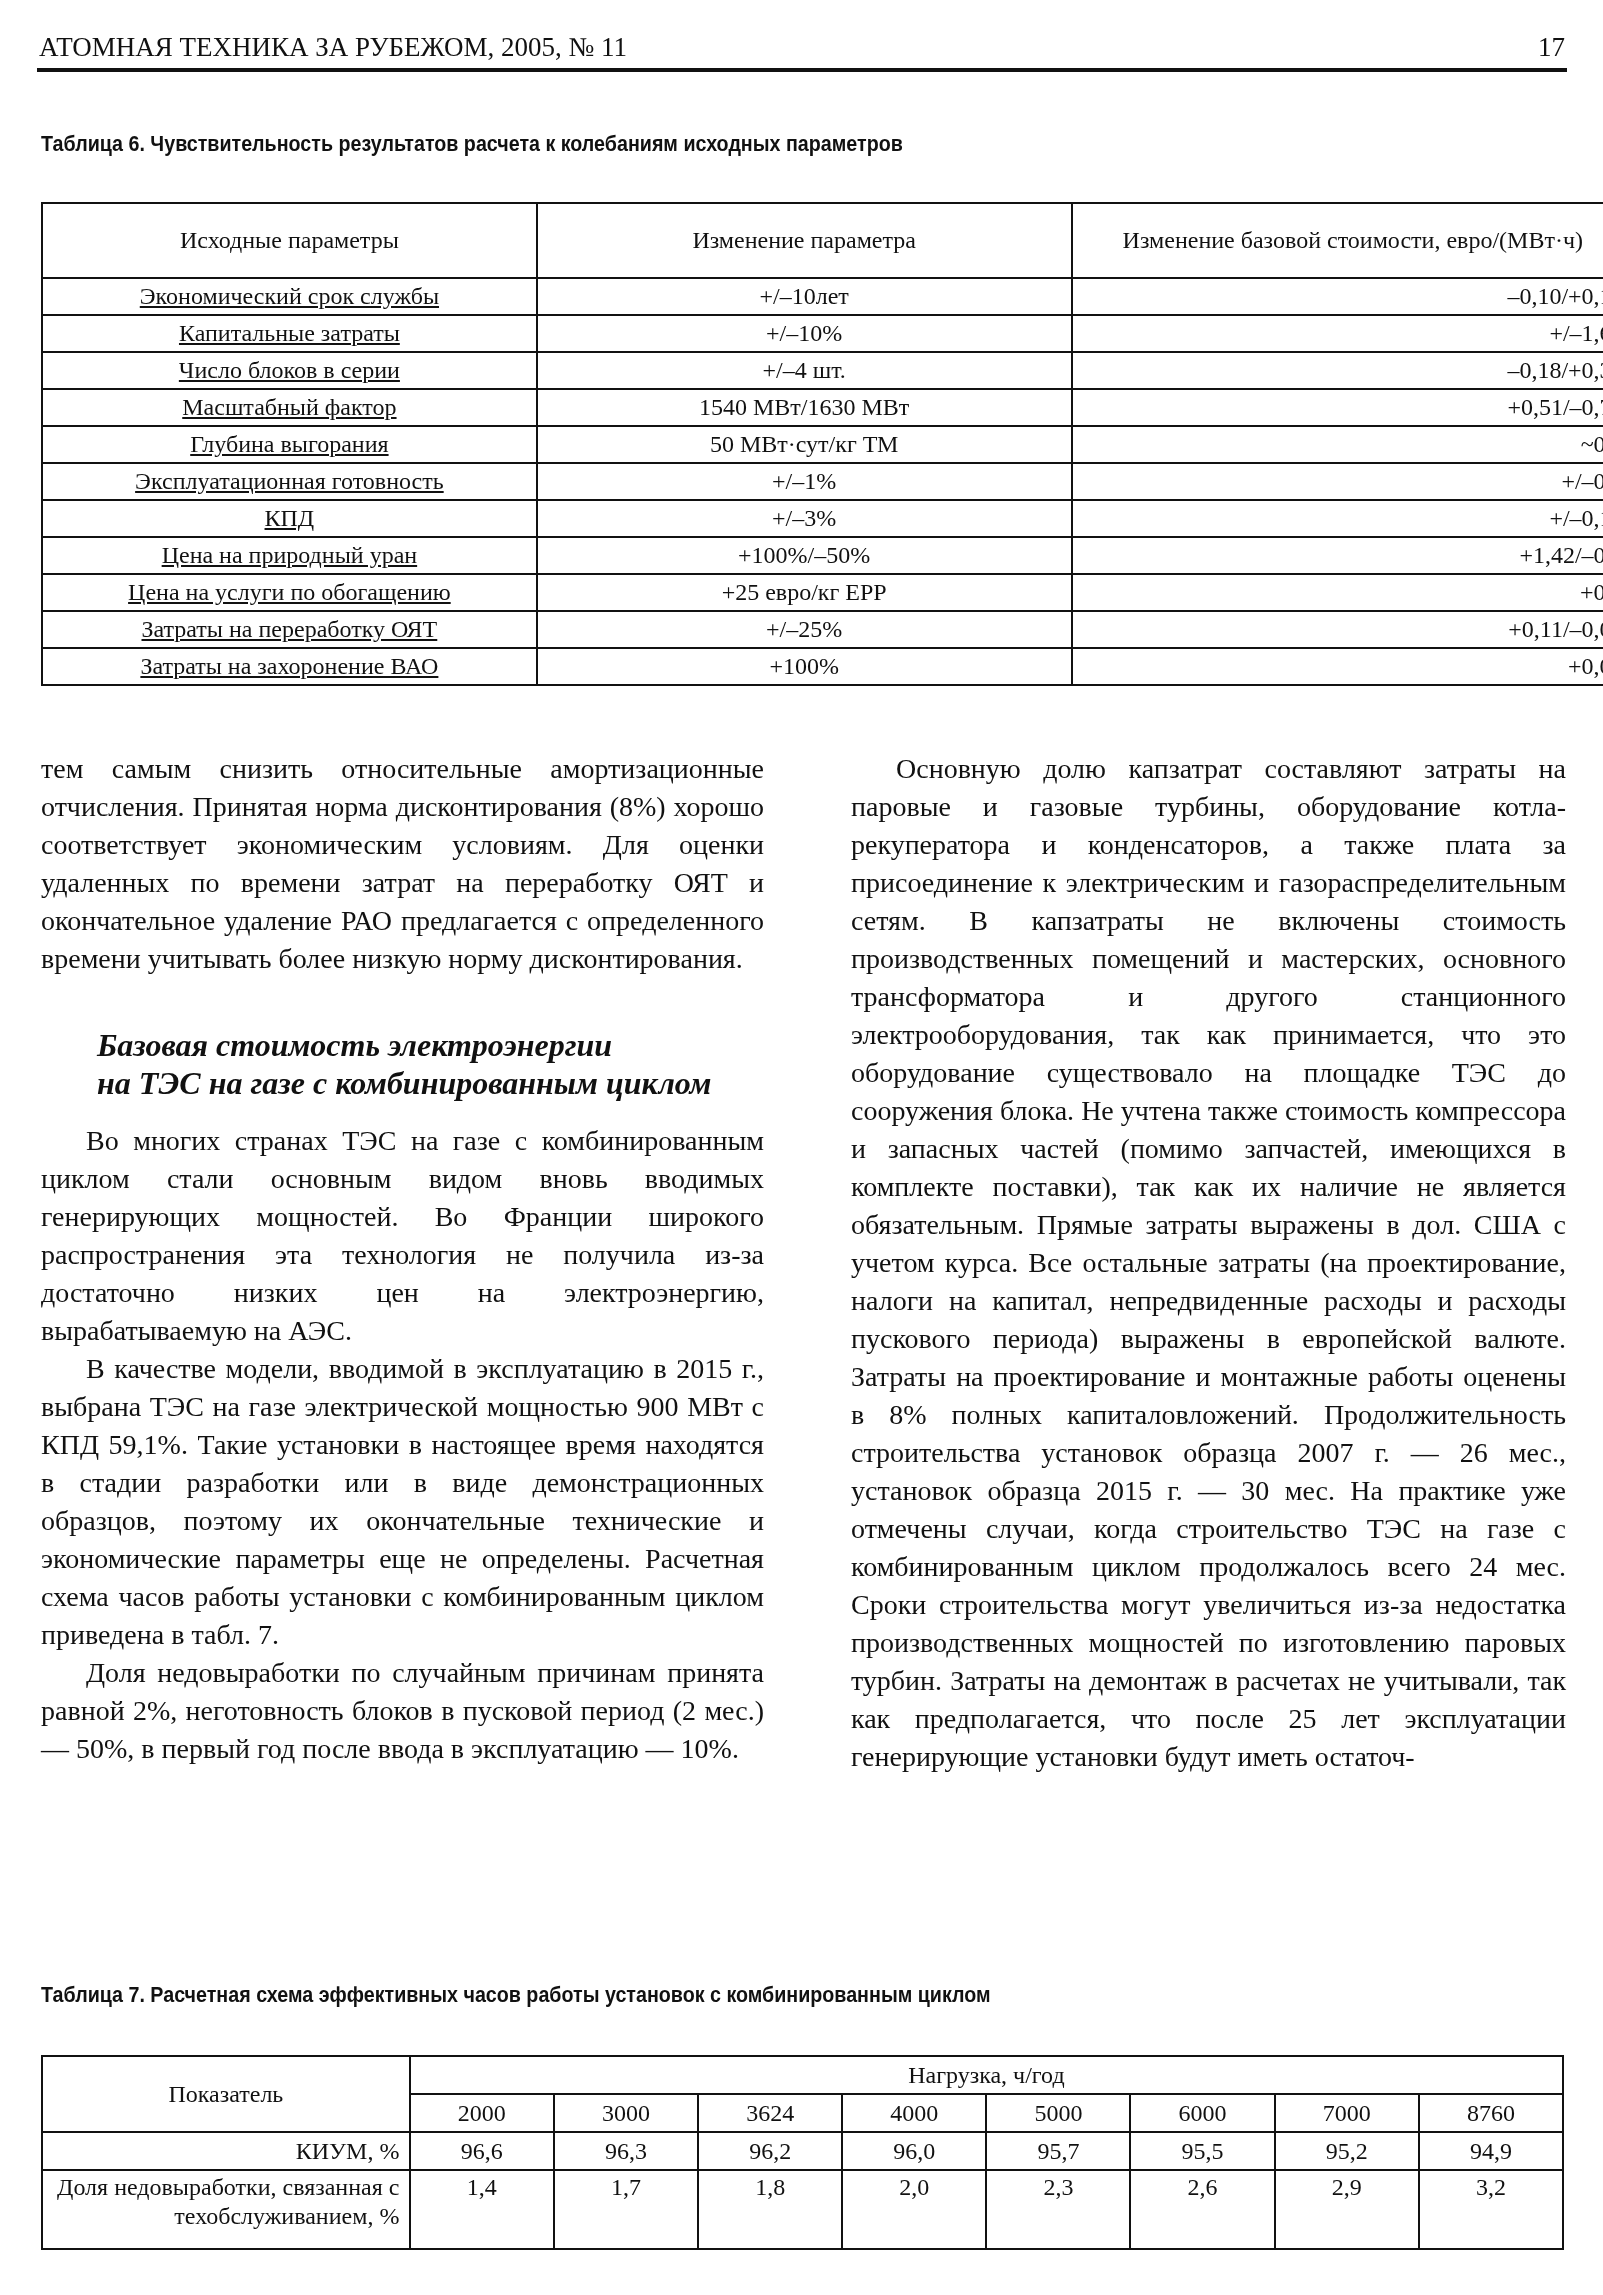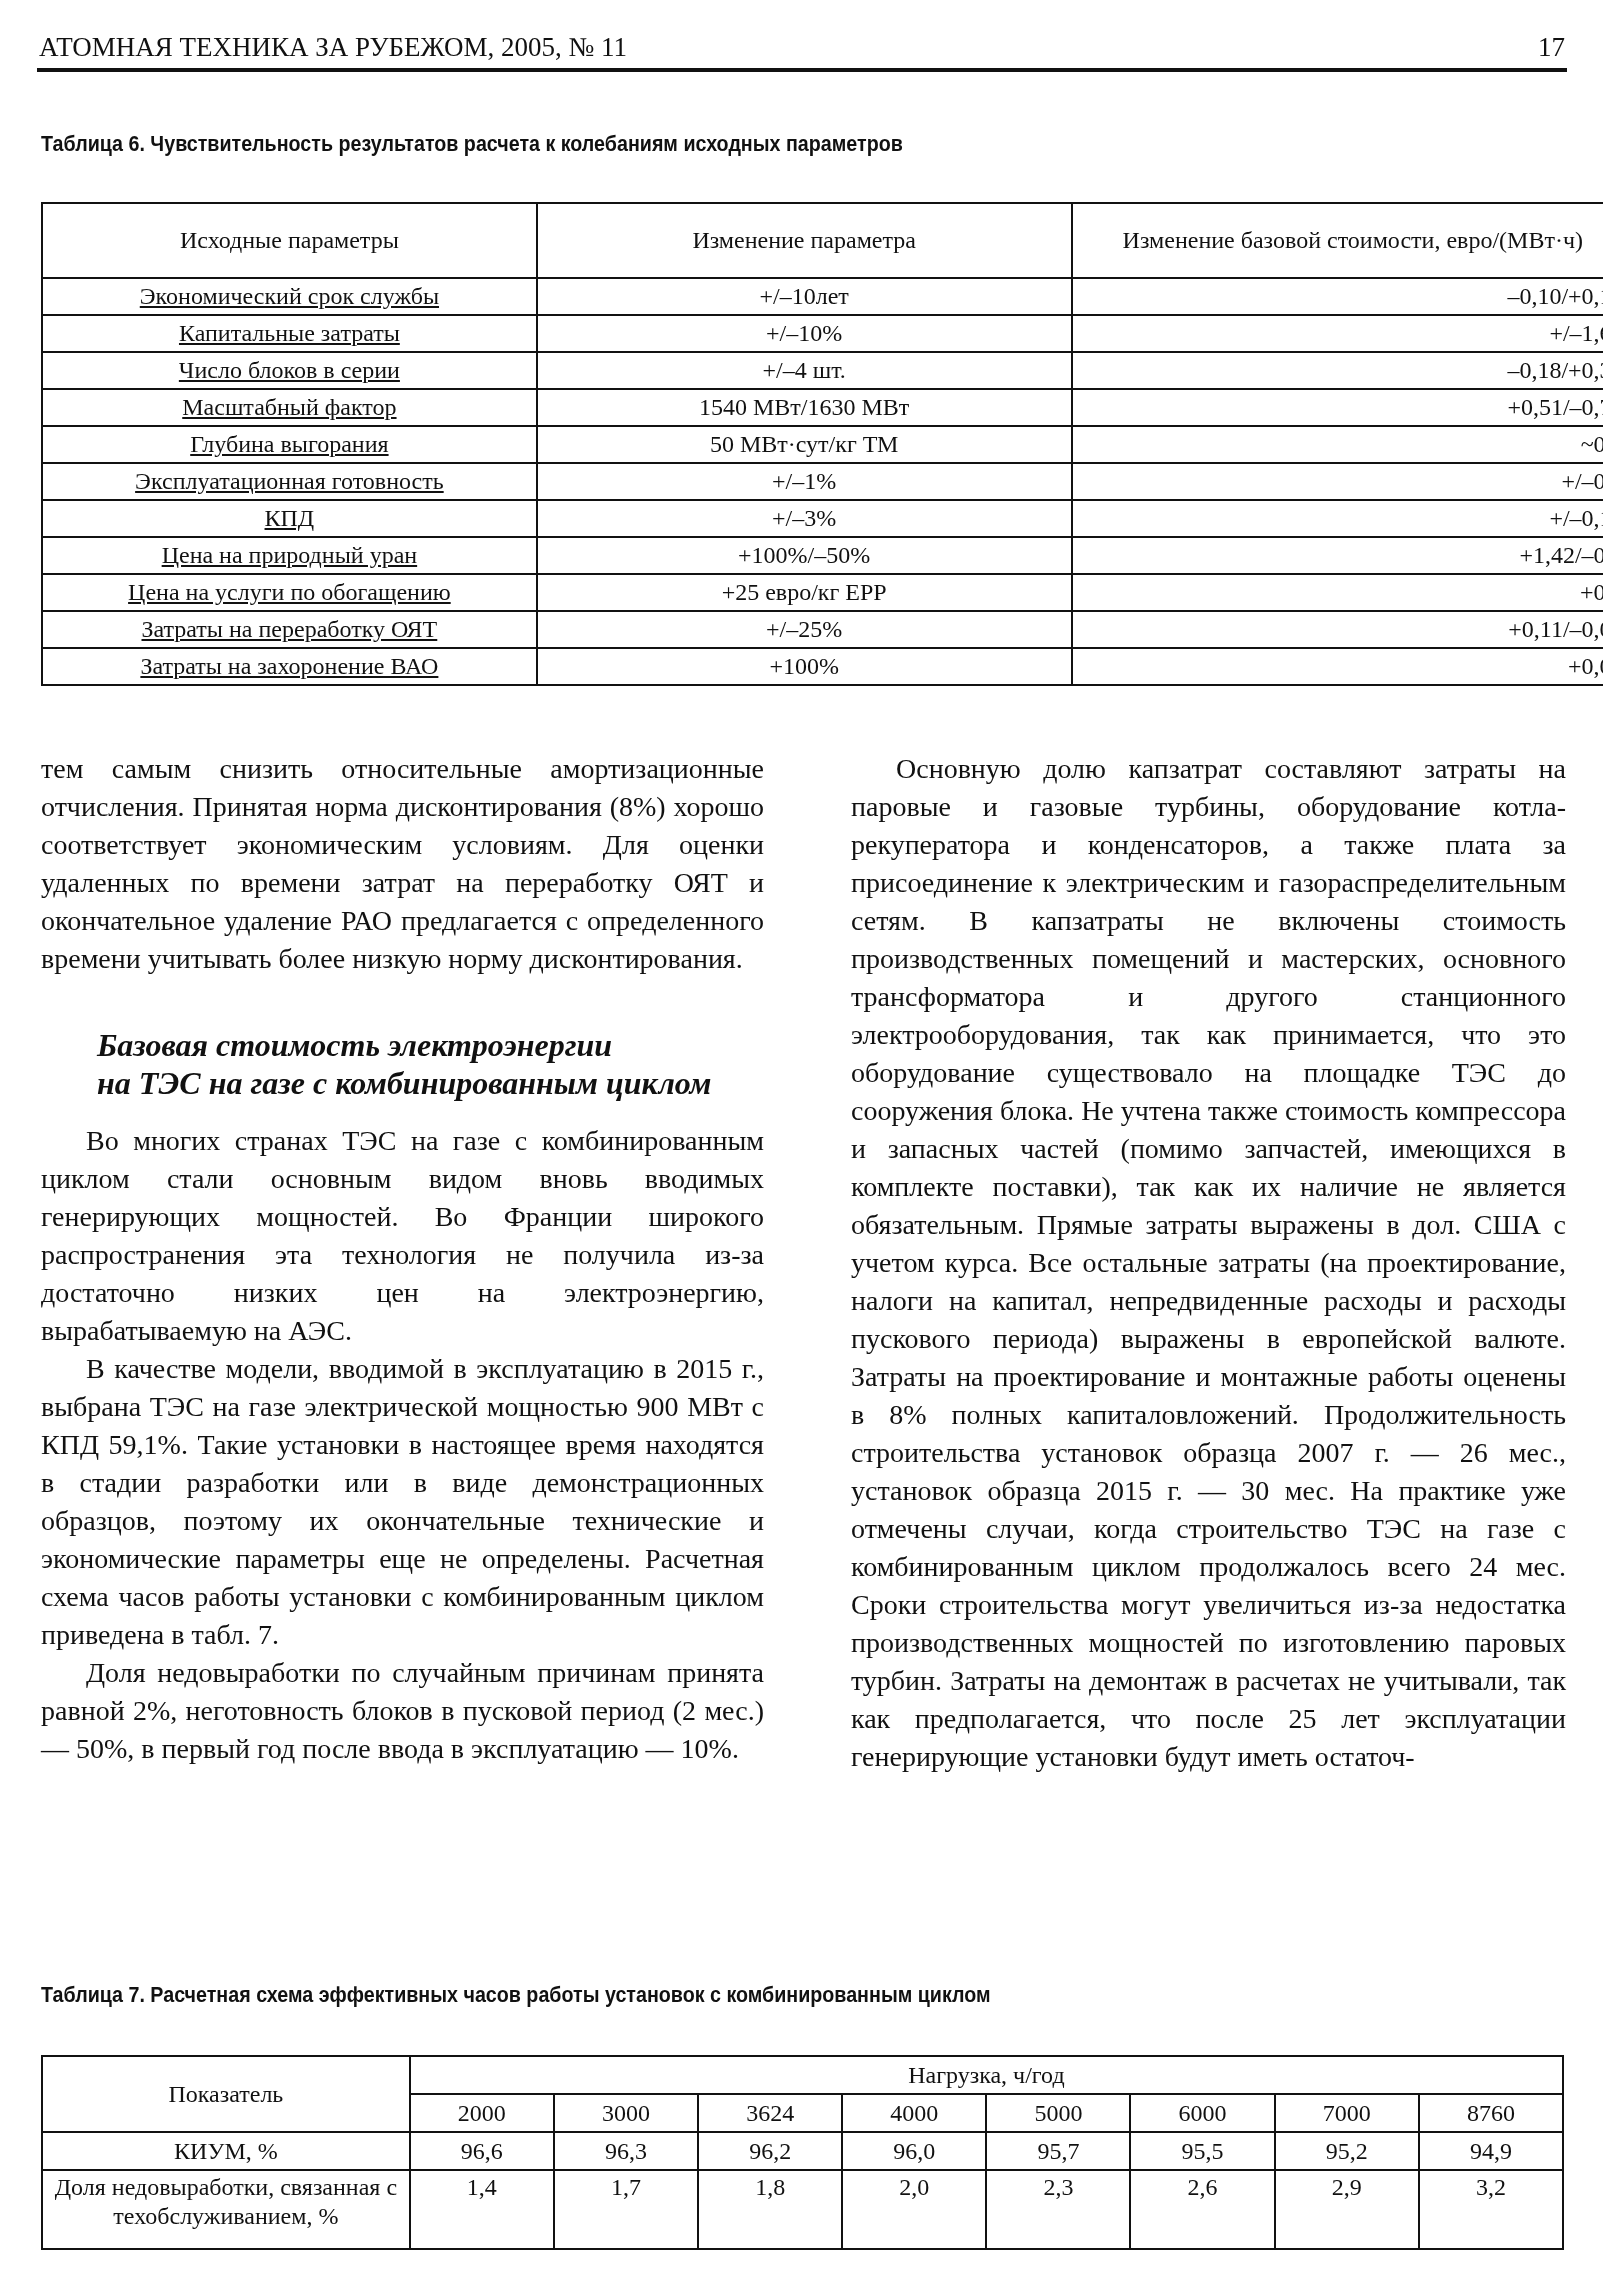--- a/index.html
+++ b/index.html
@@ -35,21 +35,21 @@
   .col p.indent { text-indent: 45px; }
   #col-left { left: 41px; top: 750px; width: 723px; }
   #col-right { left: 851px; top: 750px; width: 715px; }
   .section-heading {
     font-style: italic; font-weight: bold; text-align: left; padding-left: 56px;
     margin: 48px 0 20px 0 !important; line-height: 38px; font-size: 32px;
   }
 
   #t7 { left: 41px; top: 2055px; width: 1523px; }
   #t7 td { text-align: center; height: 36px; line-height: 33px; }
-  #t7 td.lbl { text-align: center; }
+  #t7 td.lbl { text-align: right; }
   #t7 td.hdr-lbl { text-align: center; vertical-align: middle; width: 347px; }
   #t7 tr.tall td { height: 75px; vertical-align: top; line-height: 29px; padding-top: 2px; }
 </style>
 </head>
 <body>
 
 <div class="running-head">
   <span class="journal">АТОМНАЯ ТЕХНИКА ЗА РУБЕЖОМ, 2005, № 11</span>
   <span class="page-no">17</span>
 </div>

